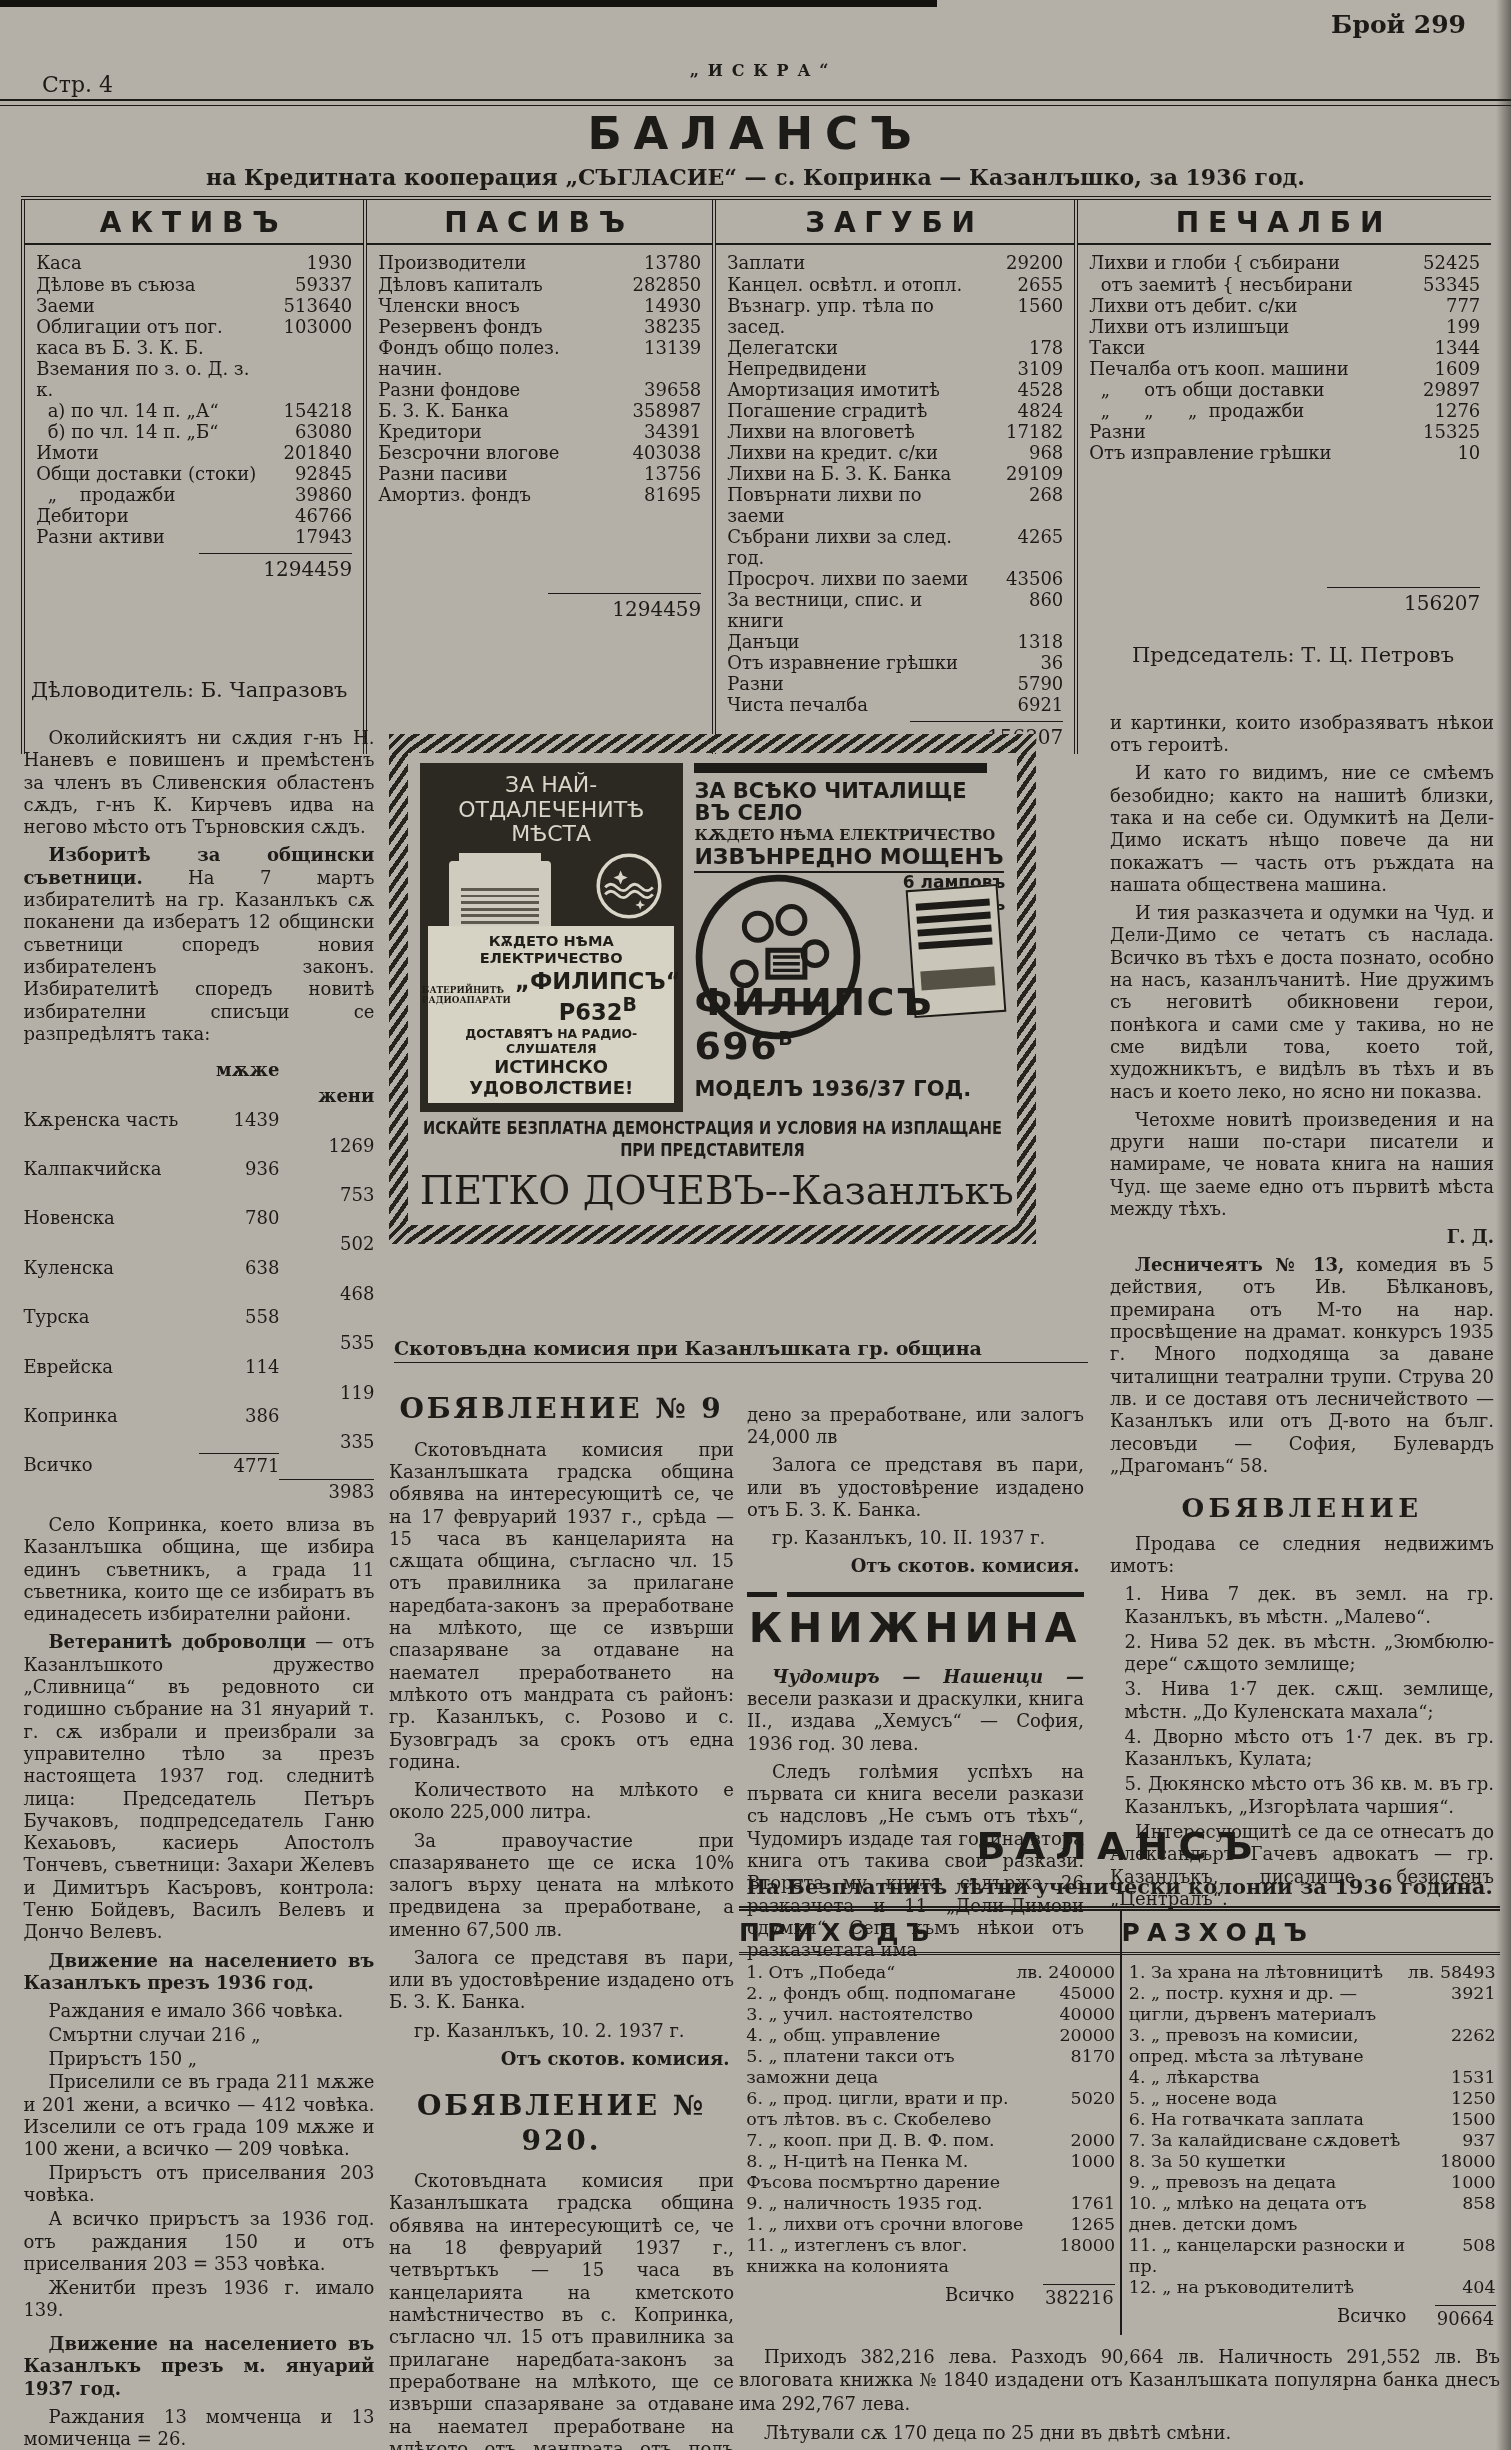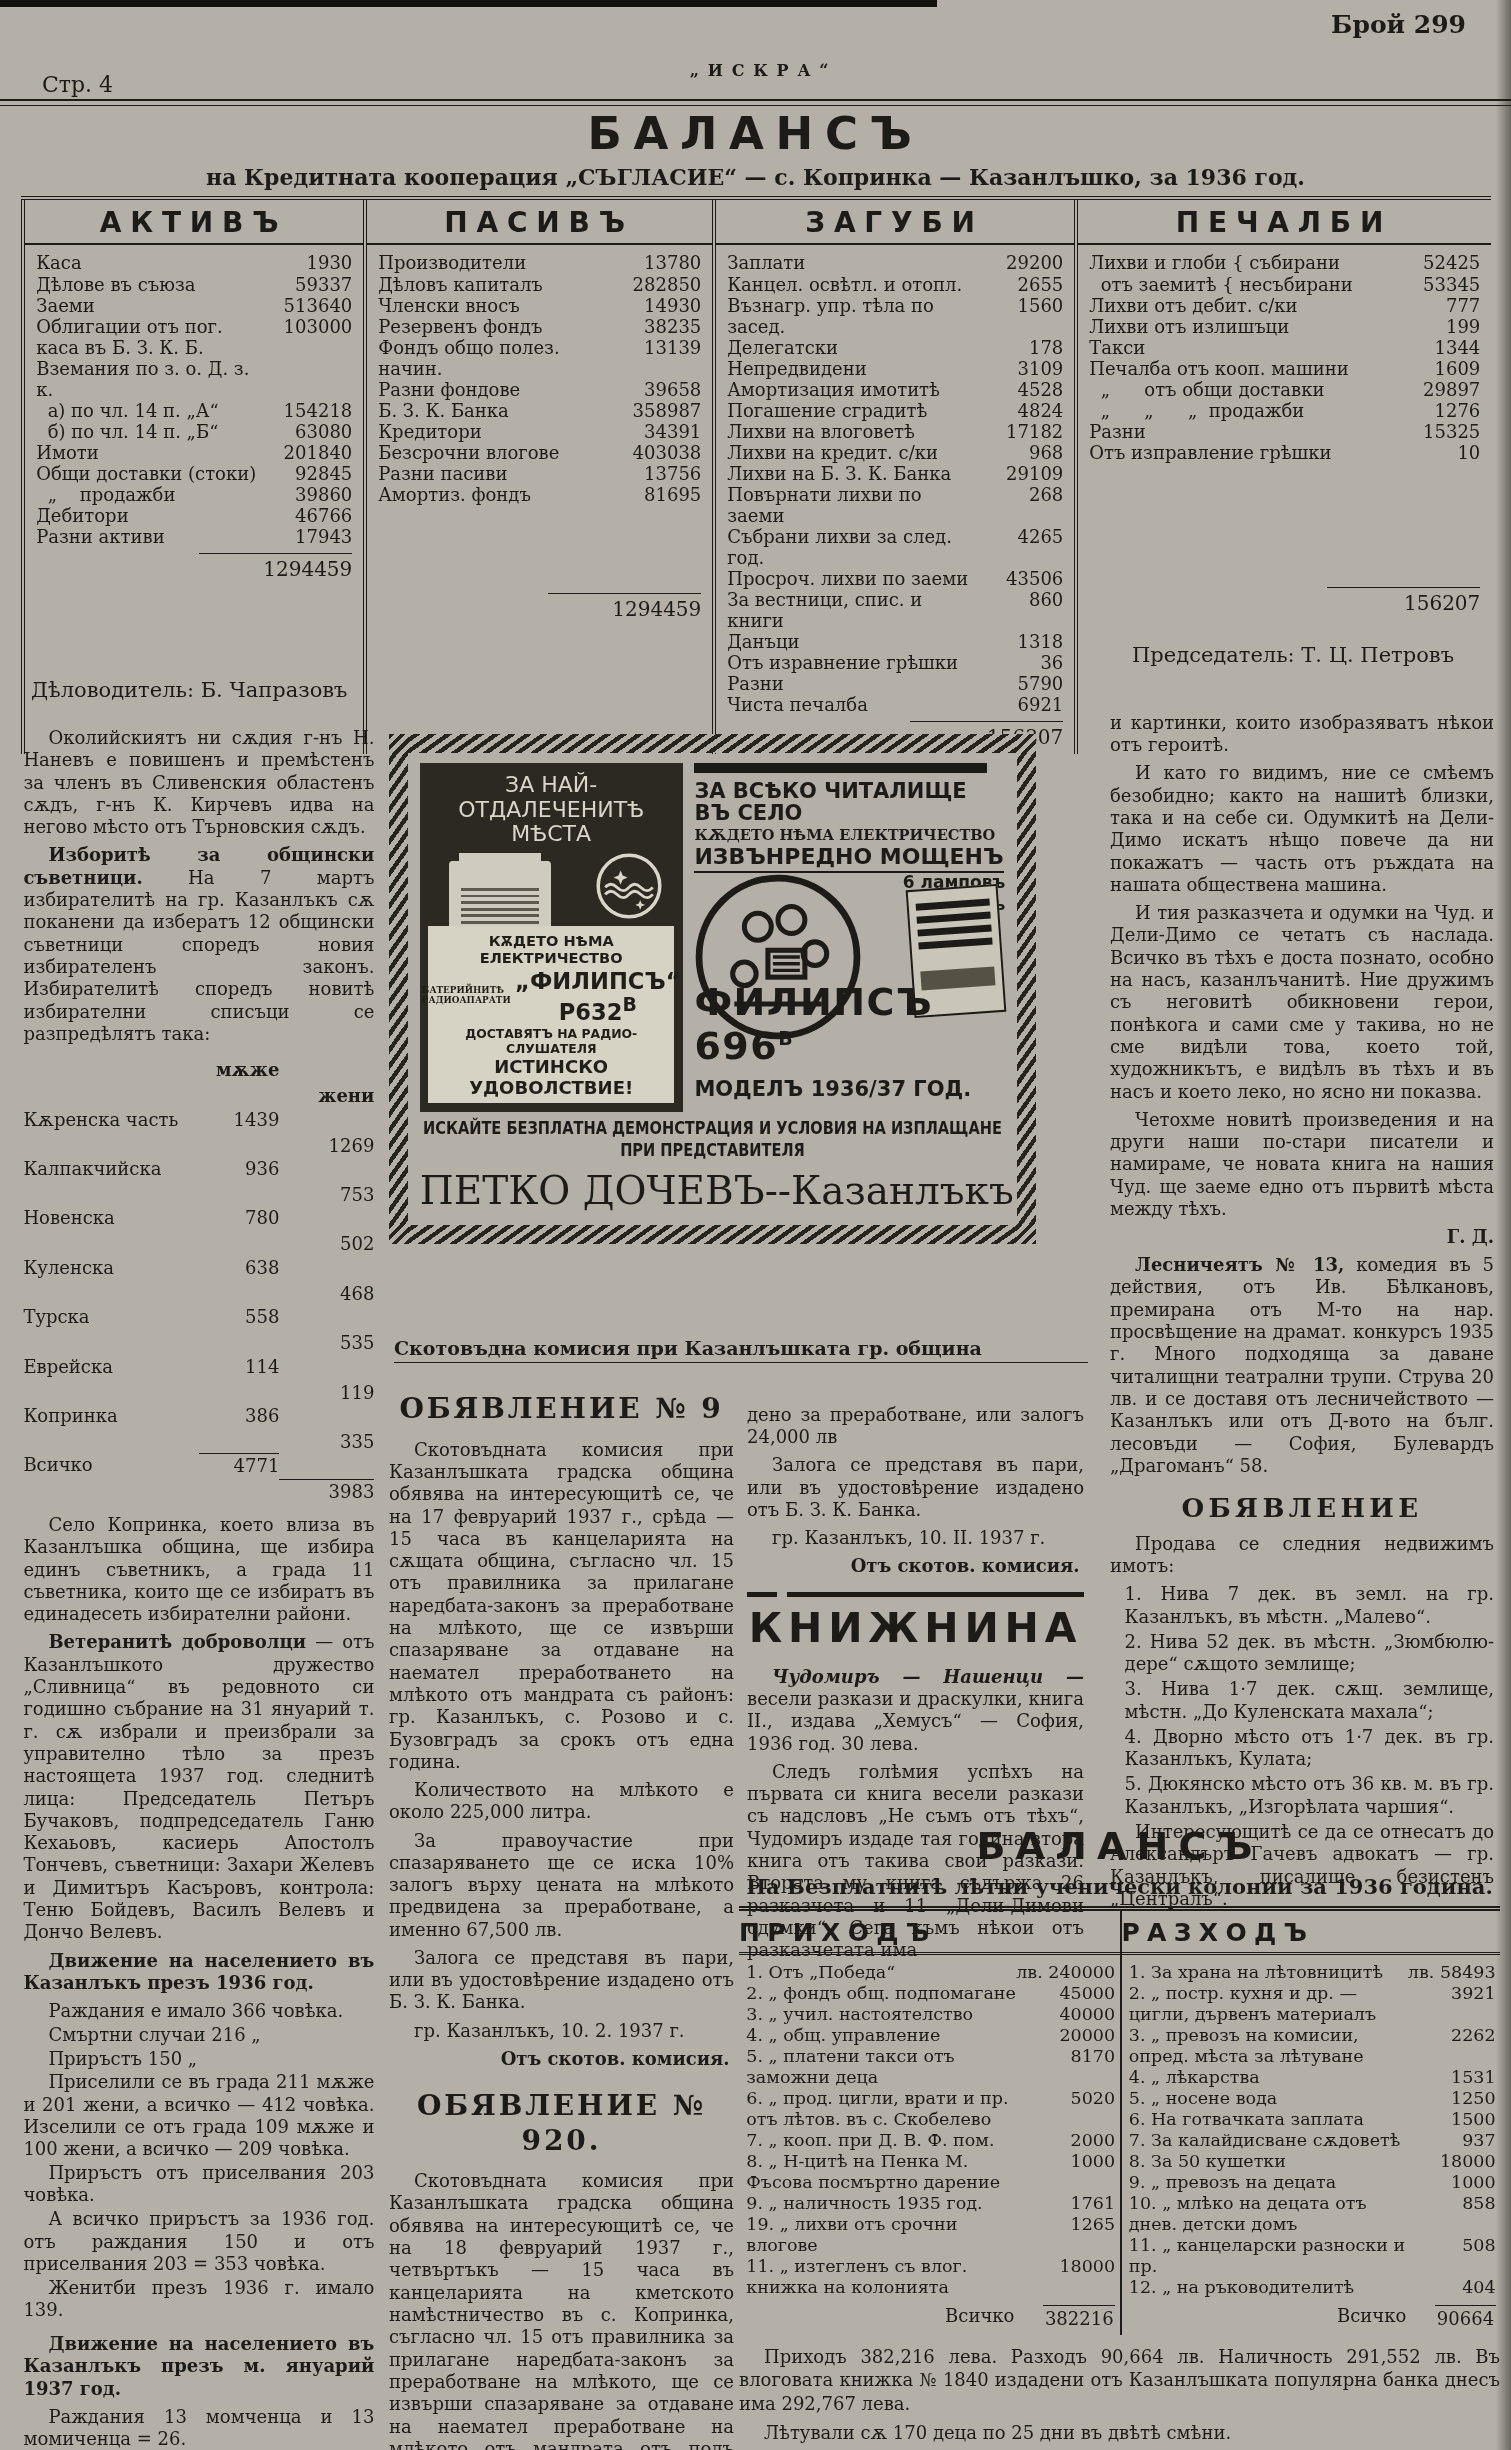--- a/index.html
+++ b/index.html
@@ -604,21 +604,21 @@
             </div>
             <div class="brow">
               <span class="blabel">8. „ Н-цитѣ на Пенка М. Фъсова посмъртно дарение</span>
               <span class="bval">1000</span>
             </div>
             <div class="brow">
               <span class="blabel">9. „ наличность 1935 год.</span>
               <span class="bval">1761</span>
             </div>
             <div class="brow">
-              <span class="blabel">19. „ лихви отъ срочни влогове</span>
+              <span class="blabel">1. „ лихви отъ срочни влогове</span>
               <span class="bval">1265</span>
             </div>
             <div class="brow">
               <span class="blabel">11. „ изтегленъ съ влог. книжка на колонията</span>
               <span class="bval">18000</span>
             </div>
           </div>
         <div class="b2-total">
           <span>Всичко</span>
           <span class="tv">382216</span>

